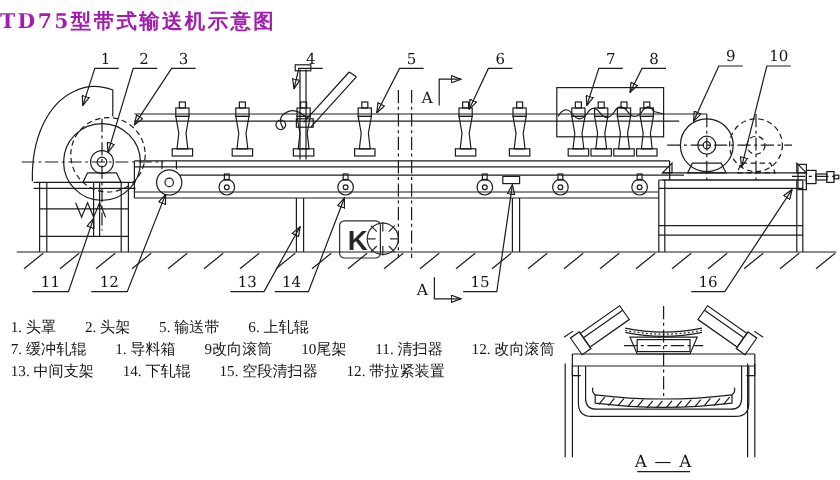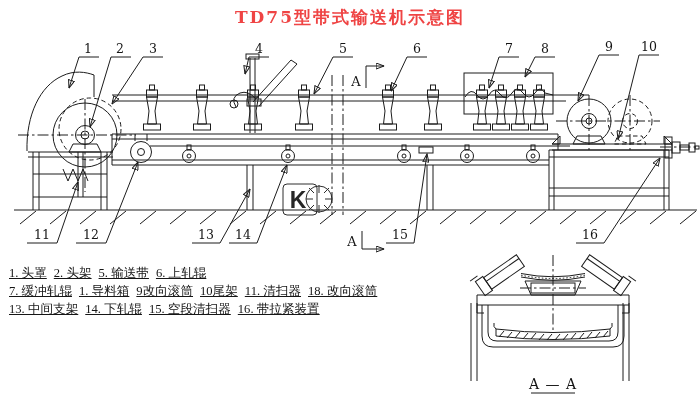--- a/index.html
+++ b/index.html
@@ -1,38 +1,38 @@
 <!DOCTYPE html>
 <html><head>
 <meta charset="utf-8">
 <style>
   html,body { margin:0; padding:0; }
   body { width:700px; height:400px; background:#fff; position:relative; overflow:hidden;
          font-family:"Liberation Serif", serif; }
   .stage { position:absolute; inset:0; }
-  .title { position:absolute; top:6px; left:0; width:100%; text-align:center;
-           font:600 17px "DejaVu Serif", serif; letter-spacing:2px; color:#ef4444; }
+  .title { position:absolute; top:6px; left:0; width:100%; text-align:left;
+           font:600 17px "DejaVu Serif", serif; letter-spacing:2px; color:#a21caf; }
   svg.draw { position:absolute; left:0; top:0; }
   svg.draw * { stroke:#1c1c1c; fill:none; stroke-width:1; }
   svg.draw text { stroke:none; fill:#141414; }
   .num { font:12.5px "DejaVu Serif", serif; text-anchor:middle; }
   .sec { font:13px "DejaVu Serif", serif; text-anchor:middle; }
   .aa  { font:14px "DejaVu Serif", serif; text-anchor:middle; letter-spacing:1px; }
   .fw  { fill:#fff; }
   .thn { stroke-width:.75; }
   .thk { stroke-width:1.7; }
   .bl  { stroke-width:1.15; }
   .cl  { stroke-dasharray:11 3 2.5 3; stroke-width:.8; }
   .dsh { stroke-dasharray:4.5 3; }
   .arr { fill:#141414; stroke:none; }
   .wmK { font:bold 23px "Liberation Sans", sans-serif; fill:#ffffff; text-anchor:middle; }
   .wmc { stroke:#86a9e2; stroke-width:.9; }
   .legend { position:absolute; left:9px; top:265px; color:#161616;
             font:12.6px/1.42 "Liberation Serif", serif; }
-  .lrow { display:flex; gap:7px; white-space:nowrap;text-decoration:underline; }
+  .lrow { display:flex; gap:24px; white-space:nowrap; }
 </style>
 </head>
 <body>
 
 <div class="stage">
 
   <div class="title">TD75型带式输送机示意图</div>
 
   <svg class="draw" width="700" height="400" viewBox="0 0 700 400">
     <defs>
@@ -251,23 +251,23 @@
       <span>2. 头架</span>
       <span>5. 输送带</span>
       <span>6. 上轧辊</span>
     </div>
     <div class="lrow">
       <span>7. 缓冲轧辊</span>
       <span>1. 导料箱</span>
       <span>9改向滚筒</span>
       <span>10尾架</span>
       <span>11. 清扫器</span>
-      <span>18. 改向滚筒</span>
+      <span>12. 改向滚筒</span>
     </div>
     <div class="lrow">
       <span>13. 中间支架</span>
       <span>14. 下轧辊</span>
       <span>15. 空段清扫器</span>
-      <span>16. 带拉紧装置</span>
+      <span>12. 带拉紧装置</span>
     </div>
   </div>
 
 </div>
 
 </body></html>

